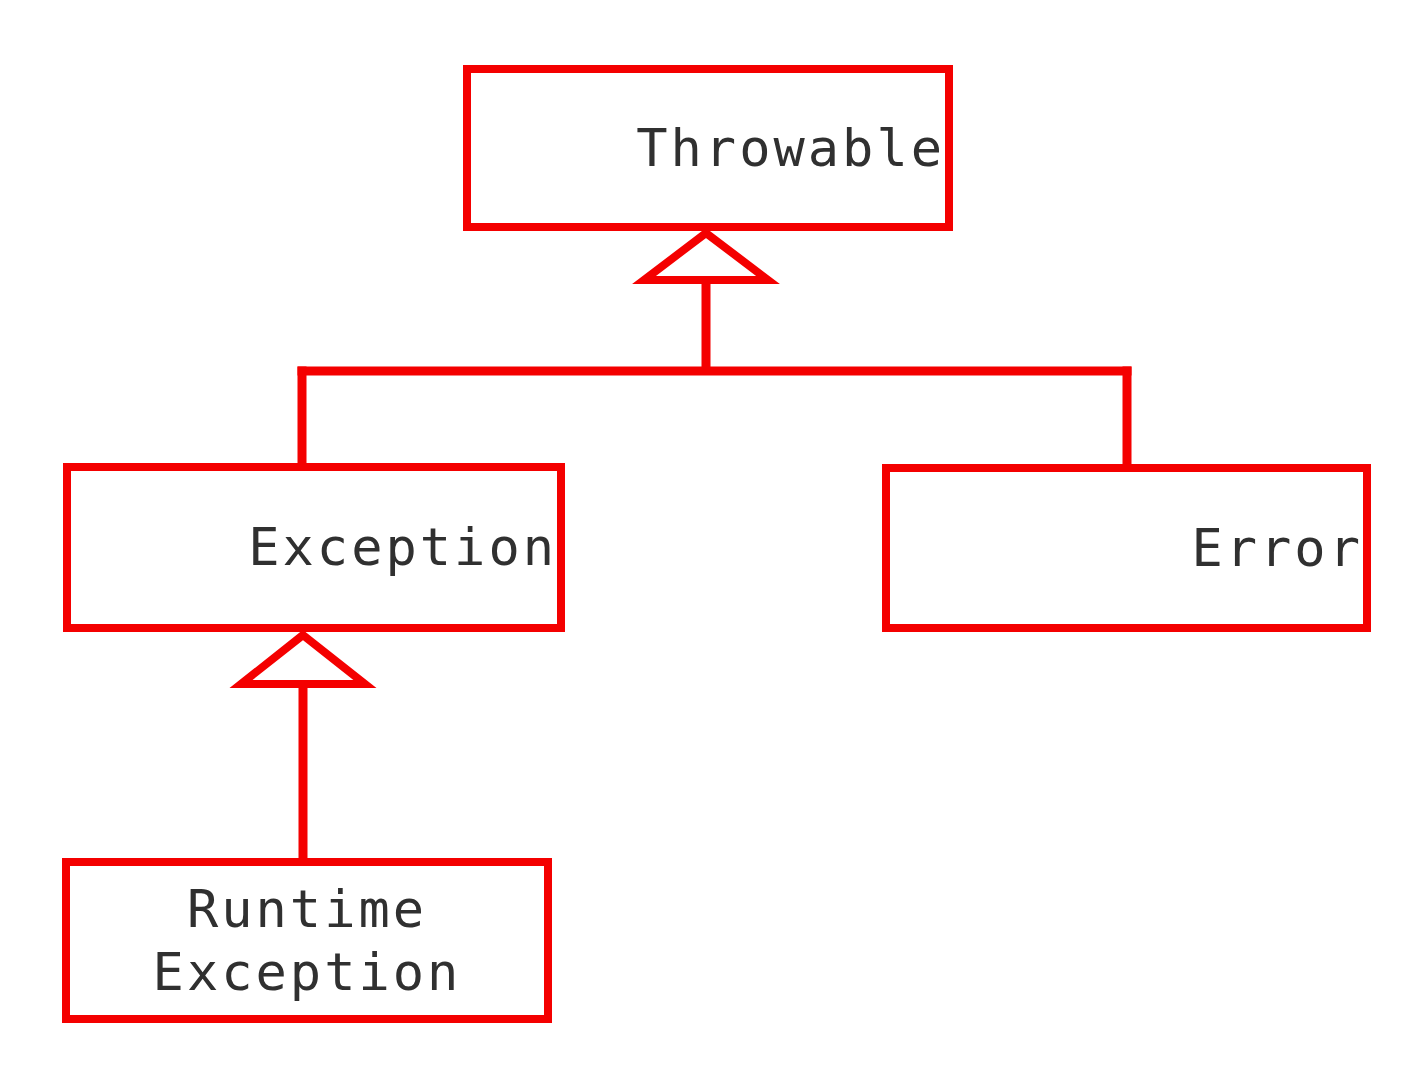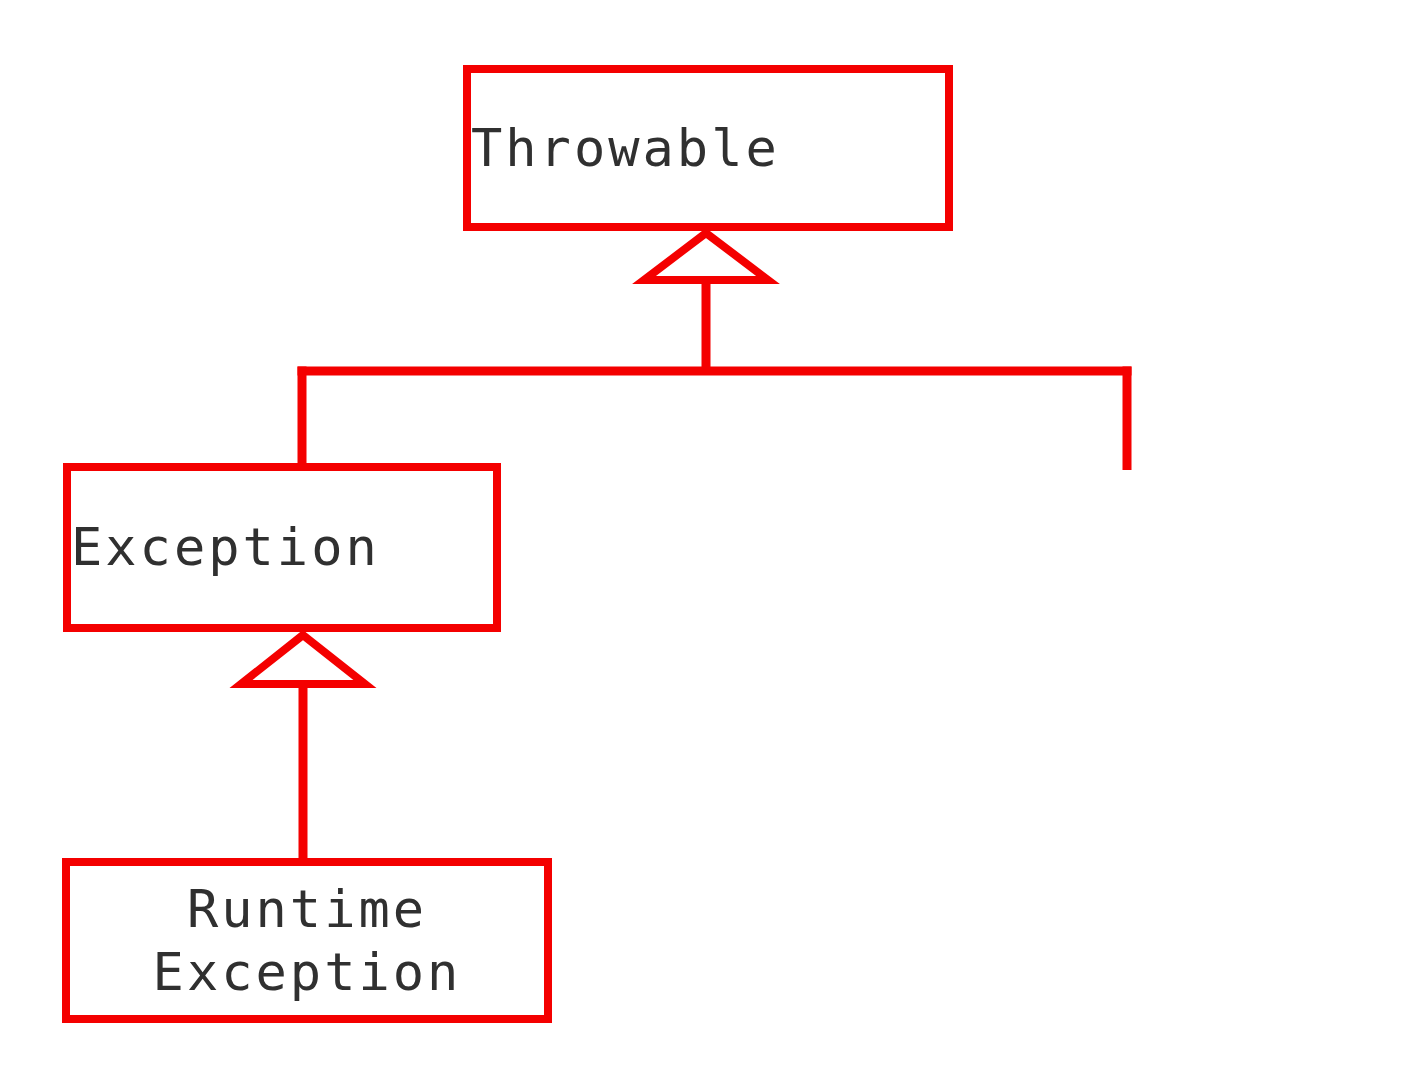--- a/index.html
+++ b/index.html
@@ -35,29 +35,29 @@
     fill:var(--node-fill);
     stroke-linejoin:miter;
   }
   .node{
     position:absolute;
     z-index:1;
     background:var(--node-fill);
     border:8px solid var(--line);
     display:flex;
     align-items:center;
-    justify-content:flex-start;
+    justify-content:flex-end;
     text-align:center;
     color:var(--text);
     font-size:52px;
     letter-spacing:3px;
     line-height:1.2;
   }
   .node-throwable{left:463px;top:65px;width:490px;height:166px;}
-  .node-exception{left:63px;top:463px;width:438px;height:169px;}
+  .node-exception{left:63px;top:463px;width:502px;height:169px;}
   .node-error{left:882px;top:464px;width:489px;height:168px;}
   .node-runtime-exception{left:62px;top:858px;width:490px;height:165px;padding:16px 30px;}
 </style>
 </head>
 <body>
 
 <div class="canvas">
 
   <svg class="connectors" viewBox="0 0 1414 1086" xmlns="http://www.w3.org/2000/svg">
 
@@ -77,18 +77,21 @@
   </svg>
 
   <div class="node node-throwable">
     <span>Throwable</span>
   </div>
 
   <div class="node node-exception">
     <span>Exception</span>
   </div>
 
+  <div class="node node-error">
+    <span>Error</span>
+  </div>
 
   <div class="node node-runtime-exception">
     <span>Runtime Exception</span>
   </div>
 
 </div>
 
 </body></html>

